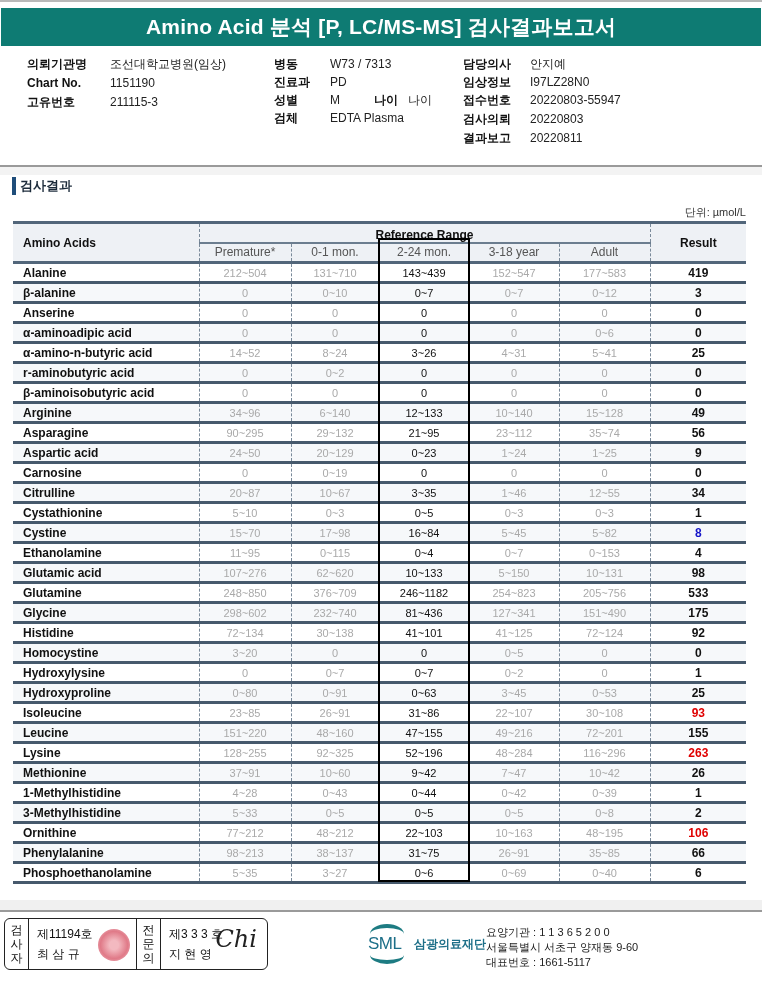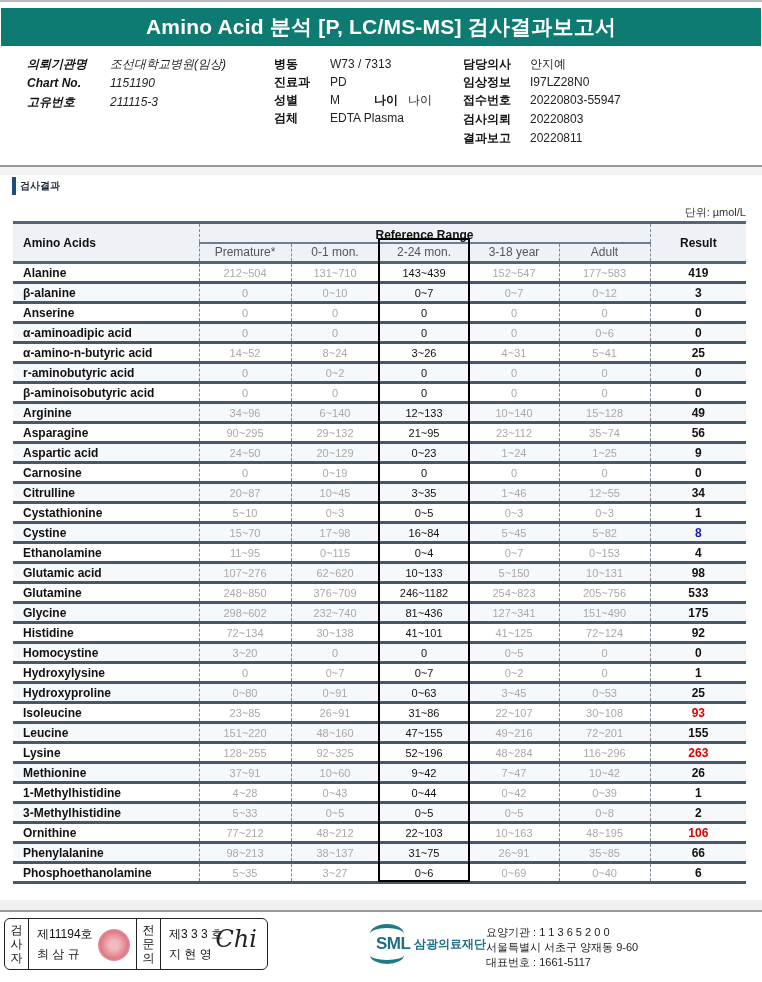--- a/index.html
+++ b/index.html
@@ -7,33 +7,33 @@
   body { font-family: "Liberation Sans", "DejaVu Sans", sans-serif; color: #111; position: relative; }
 
   .top-rule { position: absolute; left: 0; top: 0; width: 762px; height: 2px; background: #b9b9b9; }
   .title-bar { position: absolute; left: 1px; top: 8px; width: 760px; height: 38px; background: #0e7b73;
     color: #fff; font-size: 21px; font-weight: bold; display: flex; align-items: center; justify-content: center; letter-spacing: 0.2px; }
 
   .info { position: absolute; top: 55px; font-size: 12px; line-height: 18px; }
   .info .row { display: flex; height: 18px; align-items: center; }
   .info .lbl { font-weight: bold; color: #111; }
   .info .val { color: #222; }
-  .info1 { left: 27px; font-style: italic; }
+  .info1 { left: 27px; }
   .info1 .lbl { width: 83px; }
   .info2 { left: 274px; }
   .info2 .lbl { width: 56px; }
   .info3 { left: 463px; }
   .info3 .lbl { width: 67px; }
   .age-lbl { font-weight: bold; margin-left: 34px; margin-right: 10px; }
   .info .row.gap { height: 20px; }
 
   .sep-rule { position: absolute; left: 0; top: 165px; width: 762px; height: 2px; background: #9a9a9a; }
   .band { position: absolute; left: 0; top: 167px; width: 762px; height: 8px; background: #f3f3f3; }
 
-  .section-title { position: absolute; left: 12px; top: 177px; height: 18px; display: flex; align-items: center; font-size: 10px; font-weight: bold; color: #1b2a3a; }
+  .section-title { position: absolute; left: 12px; top: 177px; height: 18px; display: flex; align-items: center; font-size: 13px; font-weight: bold; color: #1b2a3a; }
   .section-title .bar { width: 4px; height: 18px; background: #1f4d7a; margin-right: 4px; }
 
   .unit { position: absolute; right: 16px; top: 205px; font-size: 11px; color: #333; }
 
   table.res { position: absolute; left: 13px; top: 221px; width: 733px; border-collapse: collapse; table-layout: fixed; font-size: 11.5px; }
   table.res td, table.res th { height: 20px; padding: 0; }
   table.res col.c0 { width: 186px; }
   table.res col.c1 { width: 92px; }
   table.res col.c2 { width: 88px; }
   table.res col.c3 { width: 90px; }
@@ -67,21 +67,21 @@
   .sig-box .cell { display: flex; flex-direction: column; justify-content: center; padding-left: 8px; font-size: 12px; line-height: 20px; position: relative; }
   .sig-box .cell1 { width: 108px; border-right: 1px solid #222; }
   .sig-box .cell2 { flex: 1; }
   .seal { position: absolute; right: 6px; top: 10px; width: 32px; height: 32px; border-radius: 50%; background: radial-gradient(circle, #f3b9c0 20%, #e07a88 60%, #f2c4ca 100%); }
   .signature { position: absolute; right: 10px; top: 10px; font-family: "DejaVu Serif", serif; font-style: italic; font-size: 24px; color: #222; }
 
   .logo { position: absolute; left: 366px; top: 922px; display: flex; align-items: center; }
   .logo .sml { position: relative; width: 42px; height: 44px; }
   .logo .arc-t { position: absolute; left: 4px; top: 2px; width: 34px; height: 20px; border-top: 4px solid #1d7b82; border-radius: 50% 50% 0 0; }
   .logo .arc-b { position: absolute; left: 4px; top: 24px; width: 34px; height: 18px; border-bottom: 4px solid #1d7b82; border-radius: 0 0 50% 50%; }
-  .logo .txt { position: absolute; left: 2px; top: 12px; font-size: 17px; font-weight: bold; color: #1d6f88; letter-spacing: -0.5px; margin-left: 8px; }
+  .logo .txt { position: absolute; left: 2px; top: 12px; font-size: 17px; font-weight: normal; color: #1d6f88; letter-spacing: -0.5px; }
   .logo .kname { font-size: 12px; color: #1d6f88; font-weight: bold; margin-left: 6px; }
 
   .addr { position: absolute; left: 486px; top: 925px; font-size: 11px; line-height: 15px; color: #222; }
 </style>
 </head>
 <body>
 
 <div class="top-rule"></div>
 <div class="title-bar">Amino Acid 분석 [P, LC/MS-MS] 검사결과보고서</div>
 
@@ -273,21 +273,21 @@
         <td>0</td>
         <td>0~19</td>
         <td class="hl">0</td>
         <td>0</td>
         <td>0</td>
         <td class="rs">0</td>
       </tr>
       <tr class="data">
         <td class="nm">Citrulline</td>
         <td>20~87</td>
-        <td>10~45</td>
+        <td>10~67</td>
         <td class="hl">3~35</td>
         <td>1~46</td>
         <td>12~55</td>
         <td class="rs">34</td>
       </tr>
       <tr class="data">
         <td class="nm">Cystathionine</td>
         <td>5~10</td>
         <td>0~3</td>
         <td class="hl">0~5</td>

